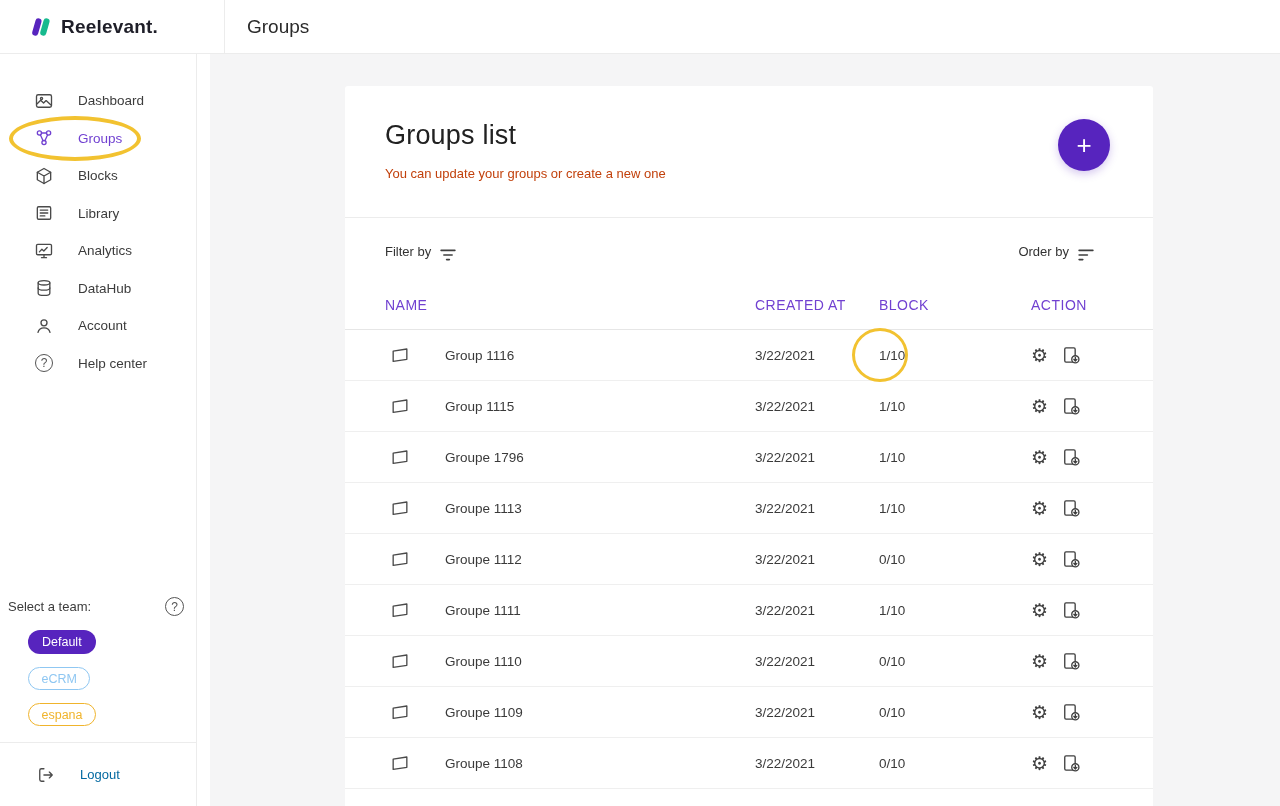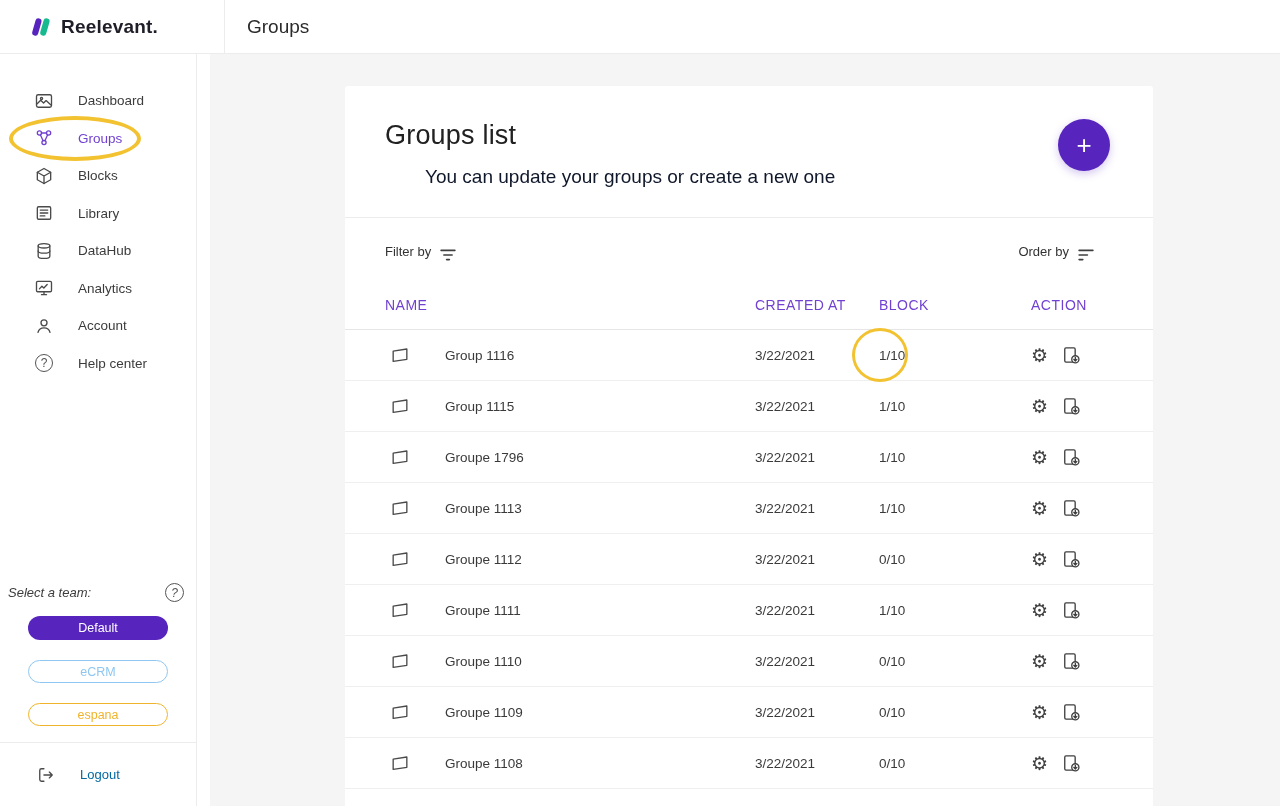--- a/index.html
+++ b/index.html
@@ -17,43 +17,43 @@
   
   .sidebar { position:fixed; left:0; top:54px; width:197px; height:752px; background:#fff;
              border-right:1px solid #ececec; display:flex; flex-direction:column; z-index:5; }
   .nav { padding-top:28px; }
   .nav-item { height:37.5px; display:flex; align-items:center; gap:24px; padding-left:34px;
               font-size:13.5px; color:#3c3c3c; cursor:pointer; }
   .nav-item .icon { width:20px; height:20px; display:flex; align-items:center; justify-content:center; color:#4a4a4a; }
   .nav-item.active, .nav-item.active .icon { color:var(--purple-link,#7141D1); }
   .spacer { flex:1; }
   .team-label-row { display:flex; align-items:center; justify-content:space-between;
-                    padding:0 12px 0 8px; font-size:13px; color:#3c3c3c; margin-bottom:14px;font-style:italic; }
+                    padding:0 12px 0 8px; font-size:13px; color:#3c3c3c; margin-bottom:14px; }
   .qcircle { width:19px; height:19px; border:1.6px solid #555; border-radius:50%;
              display:inline-flex; align-items:center; justify-content:center;
              font-size:12px; color:#555; cursor:pointer; }
   .icon .qcircle { width:18px; height:18px; }
-  .pills { display:flex; flex-wrap:wrap; gap:20px 16px; justify-content:center;
-           padding:0 28px; margin-bottom:16px;flex-direction:column; }
+  .pills { display:flex; flex-wrap:wrap; gap:13px 16px; 
+           padding:0 28px; margin-bottom:16px; }
   .pill { border:none; border-radius:13px; padding:5px 14px; font-size:12.5px; background:#fff;
           cursor:pointer; font-family:inherit; }
   .pill.purple-filled { background:var(--accent,#5724BE); color:#fff; }
   .pill.blue-outline { border:1.5px solid var(--team-blue,#8FC7F2); color:var(--team-blue,#8FC7F2); padding:3.5px 12.5px; }
   .pill.yellow-outline { border:1.5px solid var(--team-yellow,#F0B42C); color:var(--team-yellow,#F0B42C); padding:3.5px 12.5px; }
   .logout { border-top:1px solid #ececec; height:64px; display:flex; align-items:center; gap:24px;
             padding-left:36px; font-size:13px; color:#0369a1; cursor:pointer; }
   .logout .icon { width:20px; height:20px; color:#4a4a4a; }
 
   
   .content { position:fixed; left:210px; top:54px; width:1083px; height:752px;
              background:#f5f5f6; overflow:hidden; }
   .card { width:808px; margin:32px 0 0 135px; background:#fff; border-radius:3px; min-height:780px; }
   .card-head { position:relative; height:132px; padding:34px 40px 0; border-bottom:1px solid #ececec; }
   .card-title { font-size:27px; font-weight:400; color:#212121; margin-bottom:15px; letter-spacing:.2px; }
-  .card-sub { font-size:19px; color:#0f172a;margin-left:40px; }
+  .card-sub { font-size:13px; color:#c2410c; }
   .fab { position:absolute; right:43px; top:33px; width:52px; height:52px; border-radius:50%;
          background:var(--accent,#5724BE); color:#fff; border:none; font-size:26px; cursor:pointer;
          display:flex; align-items:center; justify-content:center;
          box-shadow:0 3px 8px rgba(87,36,190,.25); }
   .filter-row { height:62px; display:flex; align-items:center; justify-content:space-between;
                 padding:12px 56px 0 40px; }
   .filter-group,.order-group { display:flex; align-items:flex-start; gap:6px; font-size:13px;
                                color:#333; cursor:pointer; }
   .filter-group .icon,.order-group .icon { color:#3f3f3f; display:flex; }
 
@@ -129,36 +129,36 @@
           <svg width="20" height="20" viewBox="0 0 24 24" fill="none" stroke="currentColor" stroke-width="1.6" stroke-linecap="round" stroke-linejoin="round">
             <rect x="4" y="4.5" width="16" height="15" rx="1.5"></rect>
             <path d="M7.5 8.5h9M7.5 12h9M7.5 15.5h5.5"></path>
           </svg>
         </span>
         <span class="nav-label">Library</span>
       </div>
       <div class="nav-item">
         <span class="icon">
           <svg width="20" height="20" viewBox="0 0 24 24" fill="none" stroke="currentColor" stroke-width="1.6" stroke-linecap="round" stroke-linejoin="round">
+            <rect x="3" y="4" width="18" height="12.5" rx="1.5"></rect>
+            <path d="M6.5 13l3-3.2 2.3 2.2 4-4.2"></path>
+            <path d="M9 20h6M12 16.5V20"></path>
+          </svg>
+        </span>
+        <span class="nav-label">Analytics</span>
+      </div>
+      <div class="nav-item">
+        <span class="icon">
+          <svg width="20" height="20" viewBox="0 0 24 24" fill="none" stroke="currentColor" stroke-width="1.6" stroke-linecap="round" stroke-linejoin="round">
             <ellipse cx="12" cy="5.8" rx="7" ry="2.6"></ellipse>
             <path d="M5 5.8v12.4c0 1.44 3.13 2.6 7 2.6s7-1.16 7-2.6V5.8"></path>
             <path d="M5 12c0 1.44 3.13 2.6 7 2.6s7-1.16 7-2.6"></path>
           </svg>
         </span>
         <span class="nav-label">DataHub</span>
-      </div>
-      <div class="nav-item">
-        <span class="icon">
-          <svg width="20" height="20" viewBox="0 0 24 24" fill="none" stroke="currentColor" stroke-width="1.6" stroke-linecap="round" stroke-linejoin="round">
-            <rect x="3" y="4" width="18" height="12.5" rx="1.5"></rect>
-            <path d="M6.5 13l3-3.2 2.3 2.2 4-4.2"></path>
-            <path d="M9 20h6M12 16.5V20"></path>
-          </svg>
-        </span>
-        <span class="nav-label">Analytics</span>
       </div>
       <div class="nav-item">
         <span class="icon">
           <svg width="20" height="20" viewBox="0 0 24 24" fill="none" stroke="currentColor" stroke-width="1.6" stroke-linecap="round" stroke-linejoin="round">
             <circle cx="12" cy="8.2" r="3.6"></circle>
             <path d="M4.8 19.6c.9-3.5 3.7-5.4 7.2-5.4s6.3 1.9 7.2 5.4"></path>
           </svg>
         </span>
         <span class="nav-label">Account</span>
       </div>

